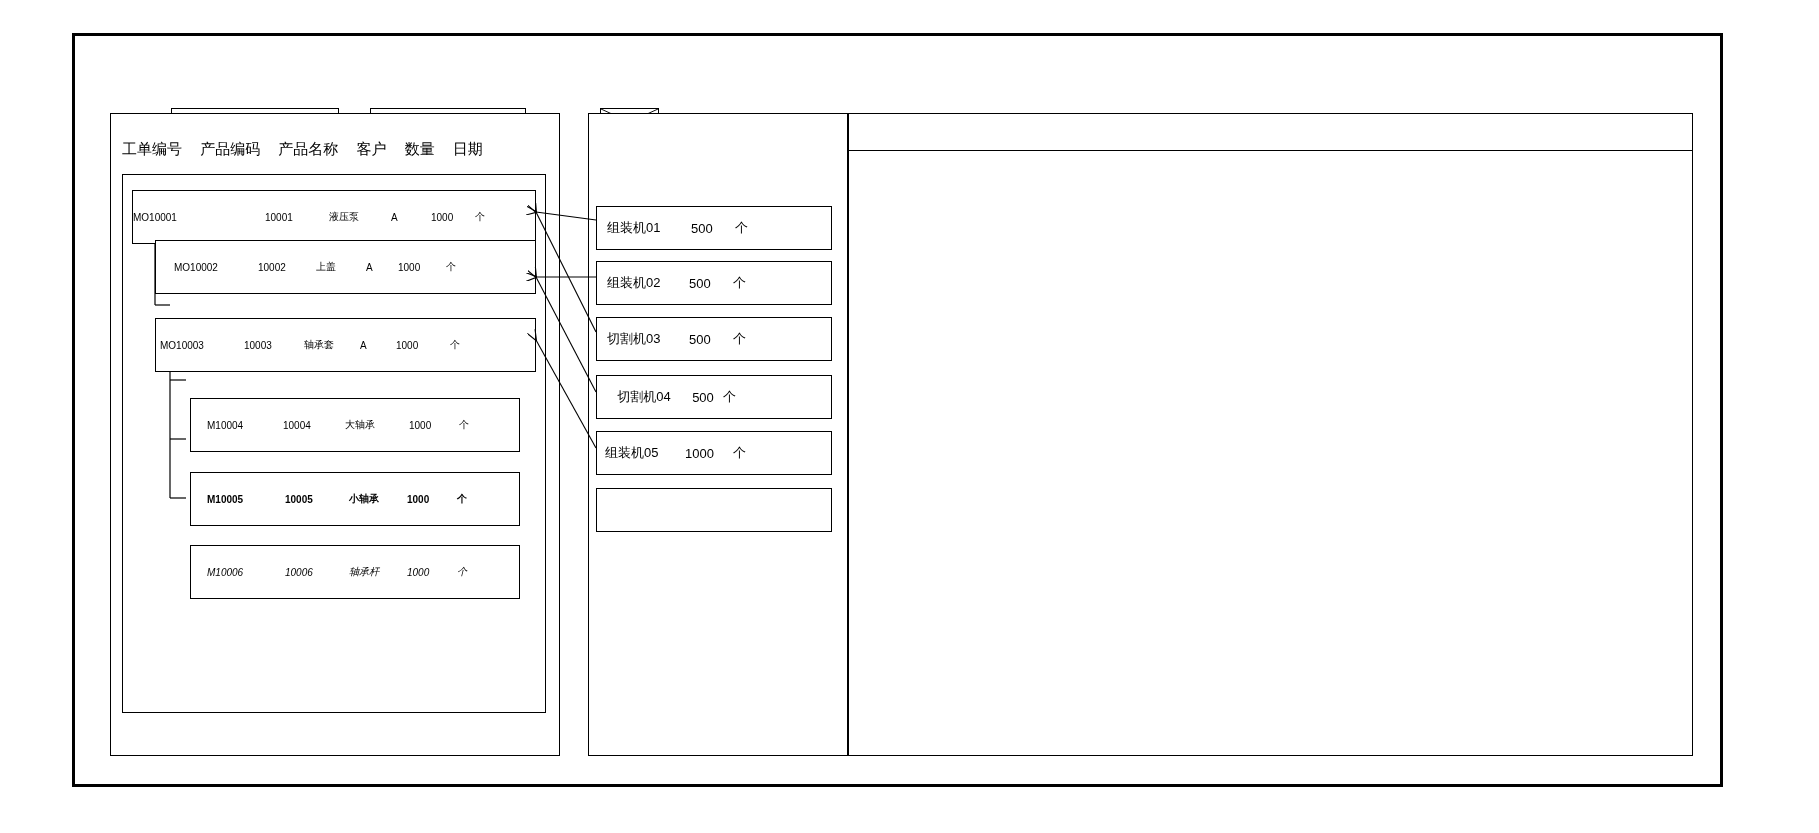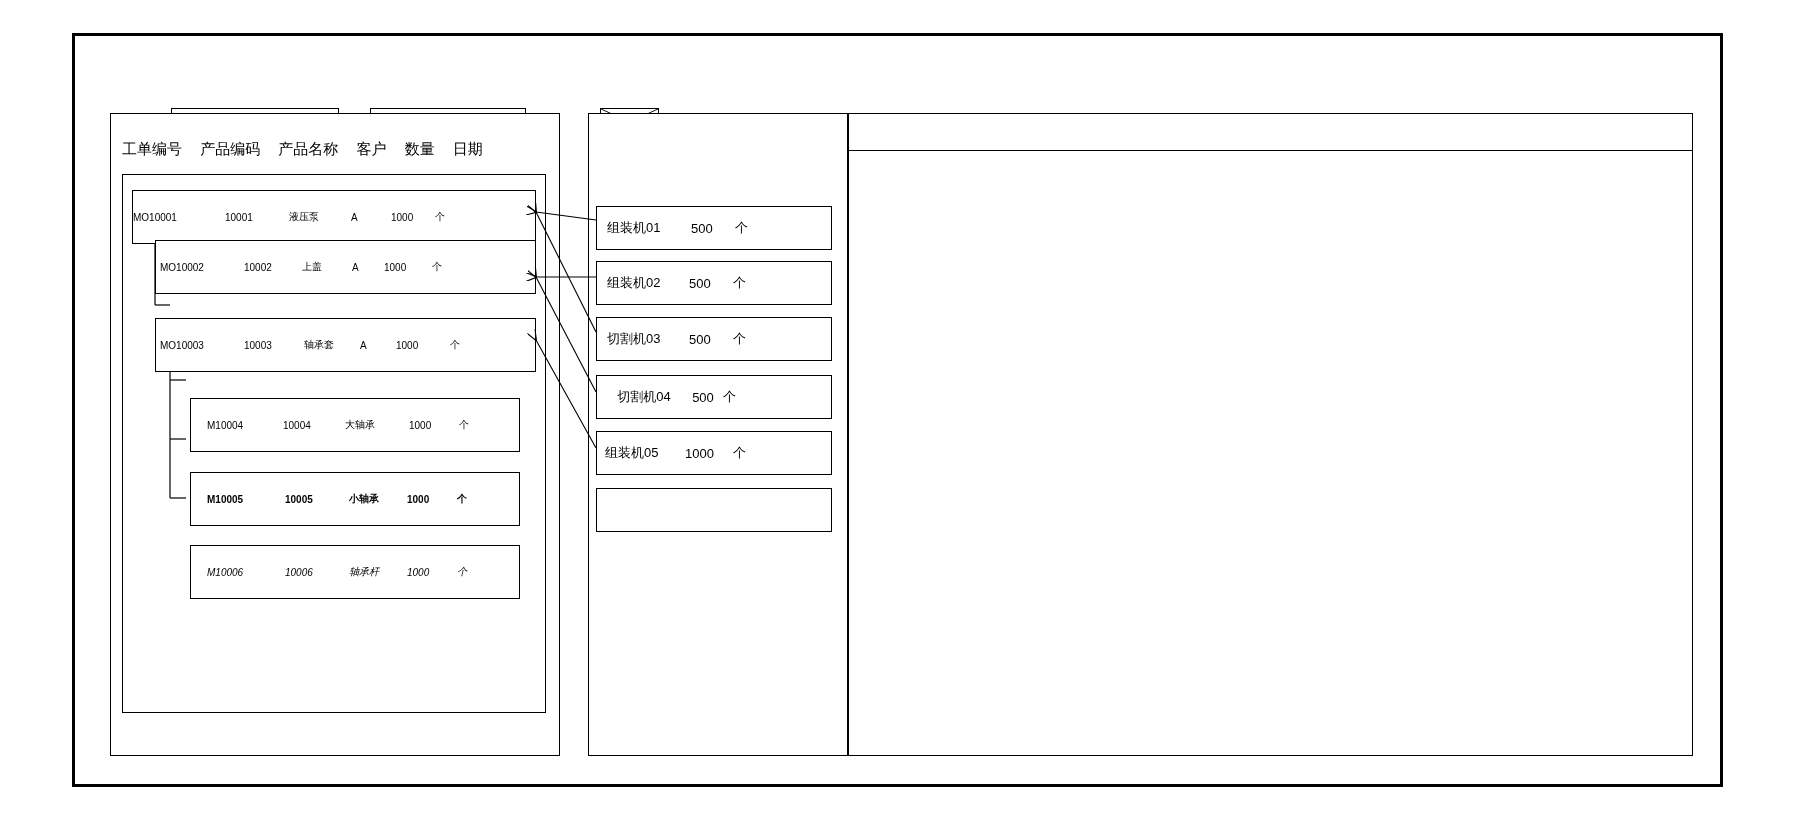--- a/index.html
+++ b/index.html
@@ -96,30 +96,30 @@
 
     <line x1="60" y1="213" x2="60" y2="385" stroke="#000" stroke-width="1.2"></line>
     <line x1="60" y1="267" x2="76" y2="267" stroke="#000" stroke-width="1.2"></line>
     <line x1="60" y1="326" x2="76" y2="326" stroke="#000" stroke-width="1.2"></line>
     <line x1="60" y1="385" x2="76" y2="385" stroke="#000" stroke-width="1.2"></line>
   </svg>
 
   <div class="wo-row" style="left:132px;top:190px;width:404px;">
     <span class="cells">
       <span style="width:92px;">MO10001</span>
-      <span style="width:64px;">10001</span>
+      <span style="width:64px;margin-left:40px;">10001</span>
       <span style="width:62px;">液压泵</span>
       <span style="width:40px;">A</span>
       <span style="width:44px;">1000</span>
       <span>个</span>
     </span>
   </div>
 
   <div class="wo-row" style="left:155px;top:240px;width:381px;">
-    <span class="cells" style="padding-left:4px;">
+    <span class="cells" style="padding-left:18px;">
       <span style="width:84px;">MO10002</span>
       <span style="width:58px;">10002</span>
       <span style="width:50px;">上盖</span>
       <span style="width:32px;">A</span>
       <span style="width:48px;">1000</span>
       <span>个</span>
     </span>
   </div>
 
   <div class="wo-row" style="left:155px;top:318px;width:381px;">

